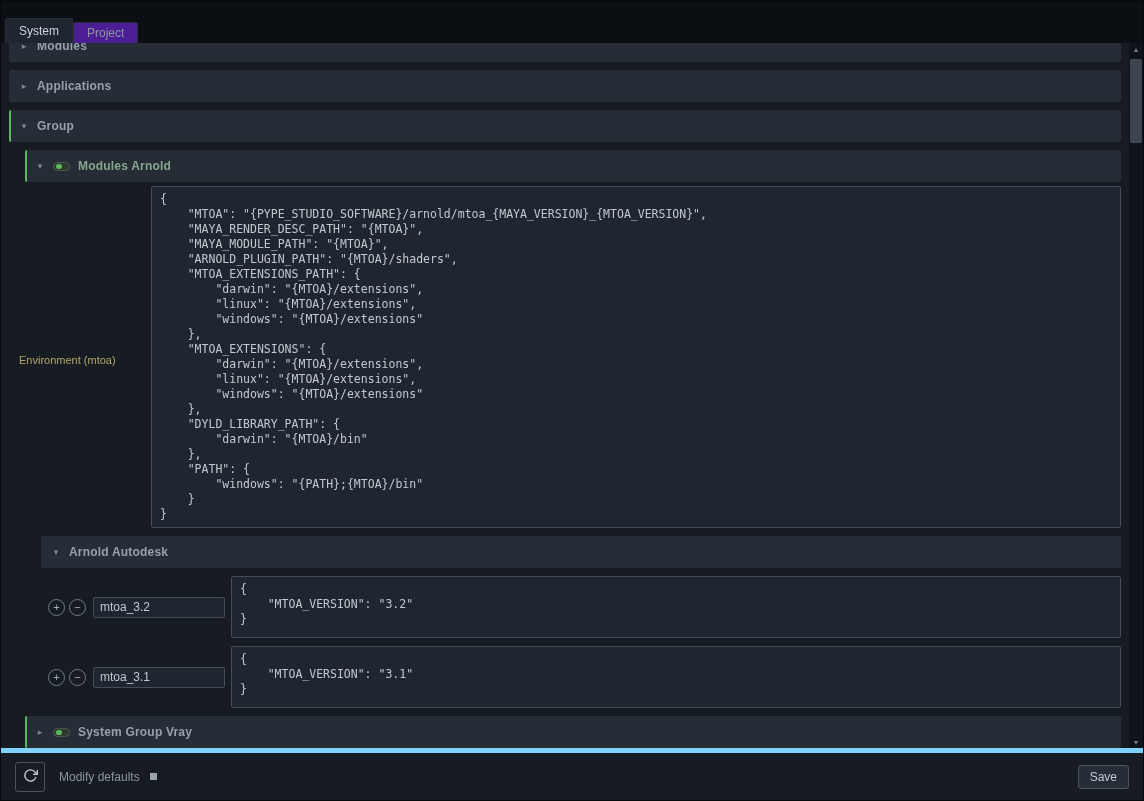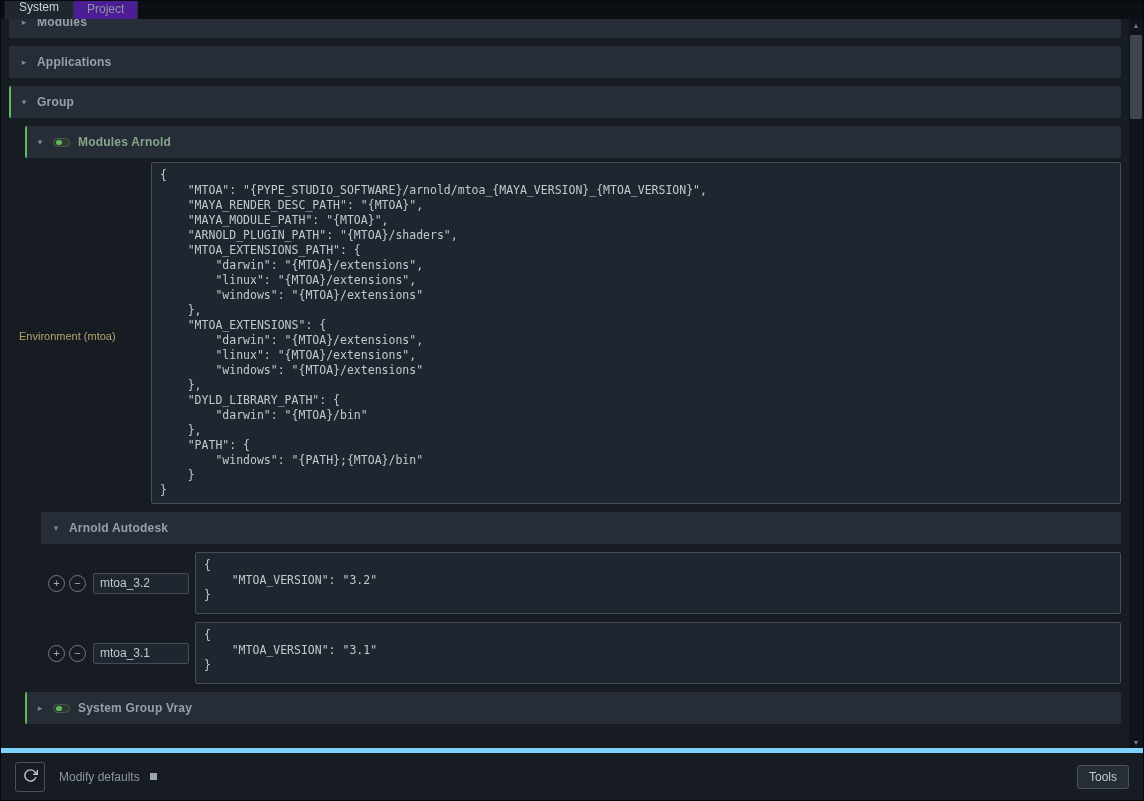--- a/index.html
+++ b/index.html
@@ -10,21 +10,21 @@
     border:1px solid #05080c;
     font-family:"Liberation Sans", sans-serif;
     display:flex; flex-direction:column;
     overflow:hidden;
     --accent:#5cb85c;
     --modified:#b0a56b;
   }
 
   
   .tabbar {
-    flex:none; height:18px; background:#0b0f14;
+    flex:none; height:42px; background:#0b0f14;
     display:flex; align-items:flex-end; padding-left:4px;
   }
   .tab {
     padding:0 13px; display:flex; align-items:center;
     font-size:12px; border:1px solid #272e37; border-bottom:none;
     border-radius:2px 2px 0 0; cursor:pointer;
   }
   .tab.active   { height:25px; background:#1f2630; color:#ccd2d9; }
   .tab.inactive { height:21px; background:#4c1d95; color:#8d97a1; }
 
@@ -81,21 +81,21 @@
   
   .version-row { display:flex; align-items:center; margin:8px 0 0 39px; }
   .round-btn {
     width:17px; height:17px; border-radius:50%;
     border:1px solid #707a86; background:transparent; color:#a6afb9;
     font-size:11px; line-height:14px; text-align:center; padding:0;
     margin-right:4px; flex:none; cursor:pointer;
     font-family:"Liberation Sans", sans-serif;
   }
   .key-input {
-    width:96px; height:21px; background:#20262f;
+    width:132px; height:21px; background:#20262f;
     border:1px solid #444c58; border-radius:2px;
     color:#c2c8d0; font-size:12px; padding:0 6px; margin:0 3px; outline:none;
     font-family:"Liberation Sans", sans-serif;
   }
   .version-ta { flex:1; height:62px; margin-left:3px; }
 
   
   .scrollbar { position:absolute; top:0; right:0; bottom:0; width:14px; background:#10141a; }
   .scroll-btn {
     height:12px; display:flex; align-items:center; justify-content:center;
@@ -231,14 +231,14 @@
     <span>
       <svg width="15" height="15" viewBox="0 0 24 24" fill="none" stroke="currentColor" stroke-width="2.2" stroke-linecap="round" stroke-linejoin="round">
         <polyline points="23 4 23 10 17 10"></polyline>
         <path d="M20.49 15a9 9 0 1 1-2.12-9.36L23 10"></path>
       </svg>
     </span>
   </button>
   <span class="modify-label">Modify defaults</span>
   <span class="modify-box"></span>
   <span class="spacer"></span>
-  <button class="save-btn">Tools</button>
+  <button class="save-btn">Save</button>
 </div>
 
 </body></html>

